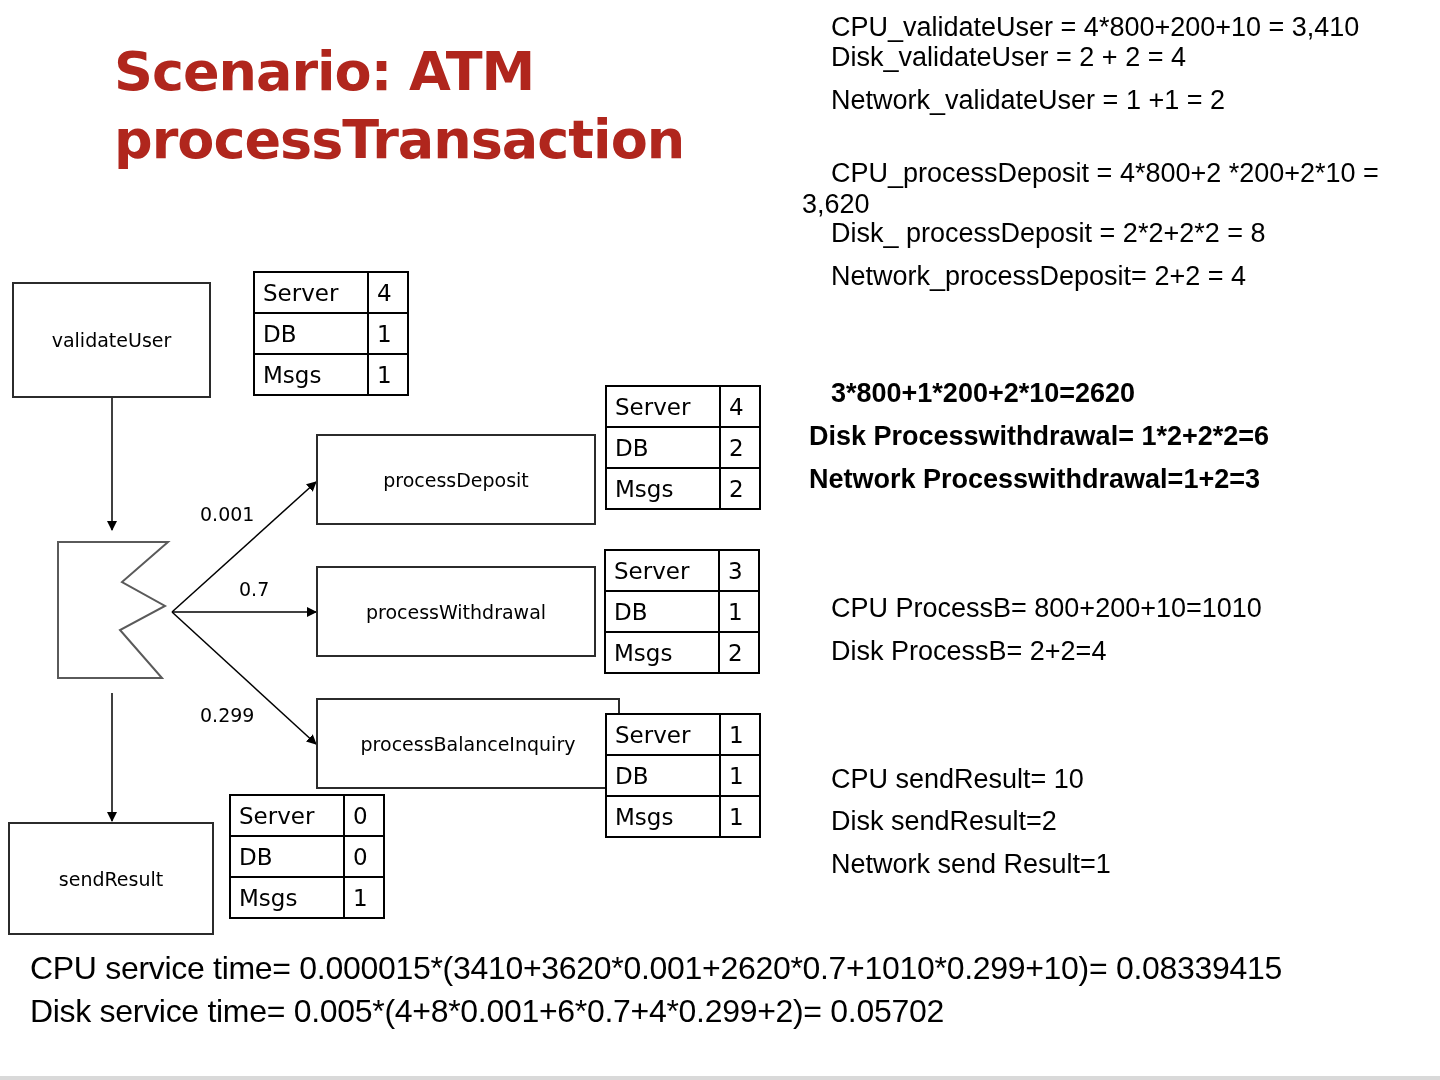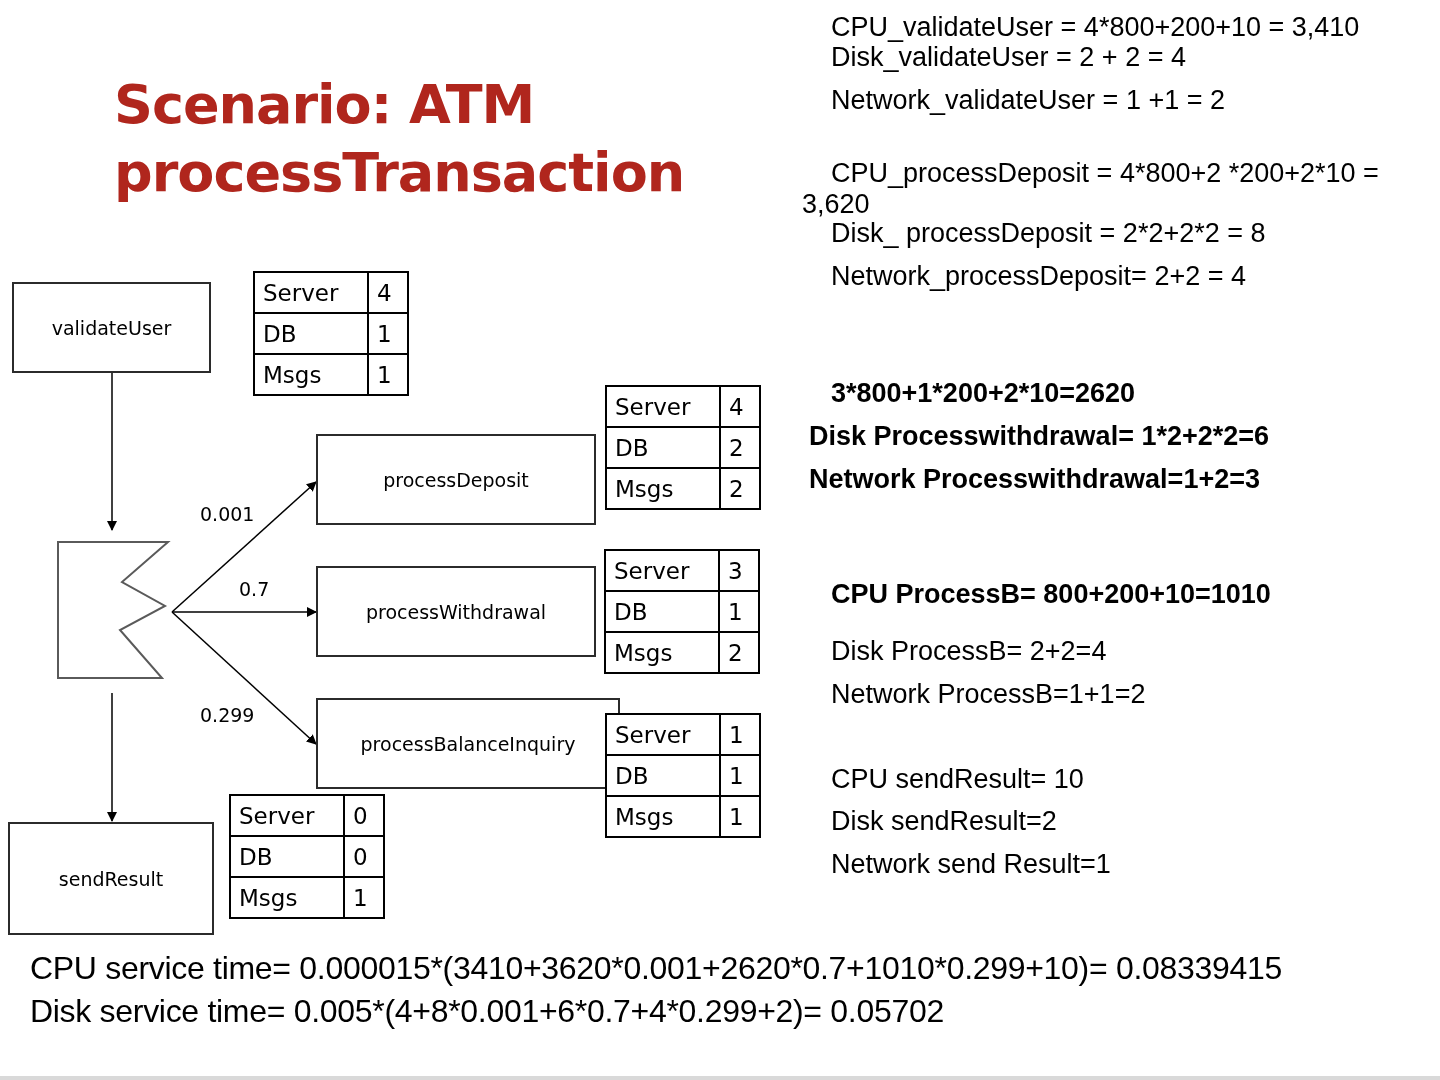--- a/index.html
+++ b/index.html
@@ -1,20 +1,20 @@
 <!DOCTYPE html>
 <html><head>
 <meta charset="utf-8">
 <style>
   html, body { margin: 0; padding: 0; background: #ffffff; }
   body { width: 1440px; height: 1080px; position: relative; overflow: hidden; }
   .slide { position: absolute; left: 0; top: 0; width: 1440px; height: 1076px; background: #ffffff; }
   .footer-bar { position: absolute; left: 0; top: 1076px; width: 1440px; height: 4px; background: #d9d9d9; }
 
-  .title { position: absolute; left: 114px; top: 38px; color: #b0261d; font-family: "DejaVu Sans", sans-serif; font-weight: bold; font-size: 54px; line-height: 68px; letter-spacing: -1px; margin-top: 33px; }
+  .title { position: absolute; left: 114px; top: 38px; color: #b0261d; font-family: "DejaVu Sans", sans-serif; font-weight: bold; font-size: 54px; line-height: 68px; letter-spacing: -1px; }
   .title div { white-space: nowrap; }
 
   .calc { position: absolute; font-family: "Liberation Sans", sans-serif; font-size: 27px; color: #000; white-space: nowrap; line-height: 31px; }
   .calc.bold { font-weight: bold; }
 
   .svc { position: absolute; left: 30px; font-family: "Liberation Sans", sans-serif; font-size: 32px; color: #000; white-space: nowrap; line-height: 42px; letter-spacing: -0.3px; }
 
   .diagram { position: absolute; left: 0; top: 0; width: 800px; height: 940px; }
   .box { position: absolute; border: 2px solid #2b2b2b; background: #fff; box-sizing: border-box; display: flex; align-items: center; justify-content: center; font-family: "DejaVu Sans", sans-serif; font-size: 19px; color: #000; }
   .tbl { position: absolute; border-collapse: collapse; font-family: "DejaVu Sans", sans-serif; font-size: 23px; color: #000; background: #fff; }
@@ -48,21 +48,21 @@
 
       <line x1="172" y1="612" x2="316" y2="482" stroke="#000" stroke-width="1.5" marker-end="url(#arrow)"></line>
 
       <line x1="172" y1="612" x2="316" y2="612" stroke="#000" stroke-width="1.5" marker-end="url(#arrow)"></line>
 
       <line x1="172" y1="612" x2="316" y2="744" stroke="#000" stroke-width="1.5" marker-end="url(#arrow)"></line>
 
       <line x1="112" y1="693" x2="112" y2="821" stroke="#000" stroke-width="1.5" marker-end="url(#arrow)"></line>
     </svg>
 
-    <div class="box" style="left:12px; top:282px; width:199px; height:91px;">
+    <div class="box" style="left:12px; top:282px; width:199px; height:116px;">
       <span>validateUser</span>
     </div>
     <div class="box" style="left:316px; top:434px; width:280px; height:91px;">
       <span>processDeposit</span>
     </div>
     <div class="box" style="left:316px; top:566px; width:280px; height:91px;">
       <span>processWithdrawal</span>
     </div>
     <div class="box" style="left:316px; top:698px; width:304px; height:91px;align-items:center;">
       <span>processBalanceInquiry</span>
@@ -167,23 +167,22 @@
 
   <div class="calc" style="left:831px; top:158px;">CPU_processDeposit = 4*800+2 *200+2*10 =</div>
   <div class="calc" style="left:802px; top:189px;">3,620</div>
   <div class="calc" style="left:831px; top:218px;">Disk_ processDeposit = 2*2+2*2 = 8</div>
   <div class="calc" style="left:831px; top:261px;">Network_processDeposit= 2+2 = 4</div>
 
   <div class="calc bold" style="left:831px; top:378px;">3*800+1*200+2*10=2620</div>
   <div class="calc bold" style="left:809px; top:421px;">Disk Processwithdrawal= 1*2+2*2=6</div>
   <div class="calc bold" style="left:809px; top:464px;">Network Processwithdrawal=1+2=3</div>
 
-  <div class="calc" style="left:831px; top:579px;font-weight:bold;">CPU ProcessB= 800+200+10=1010</div>
+  <div class="calc" style="left:831px; top:593px;">CPU ProcessB= 800+200+10=1010</div>
   <div class="calc" style="left:831px; top:636px;">Disk ProcessB= 2+2=4</div>
-  <div class="calc" style="left:831px; top:679px;">Network ProcessB=1+1=2</div>
 
   <div class="calc" style="left:831px; top:764px;">CPU sendResult= 10</div>
   <div class="calc" style="left:831px; top:806px;">Disk sendResult=2</div>
   <div class="calc" style="left:831px; top:849px;">Network send Result=1</div>
 
   <div class="svc" style="top:947px;">CPU service time= 0.000015*(3410+3620*0.001+2620*0.7+1010*0.299+10)= 0.08339415</div>
   <div class="svc" style="top:990px;">Disk service time= 0.005*(4+8*0.001+6*0.7+4*0.299+2)= 0.05702</div>
 </div>
 <div class="footer-bar"></div>
 

